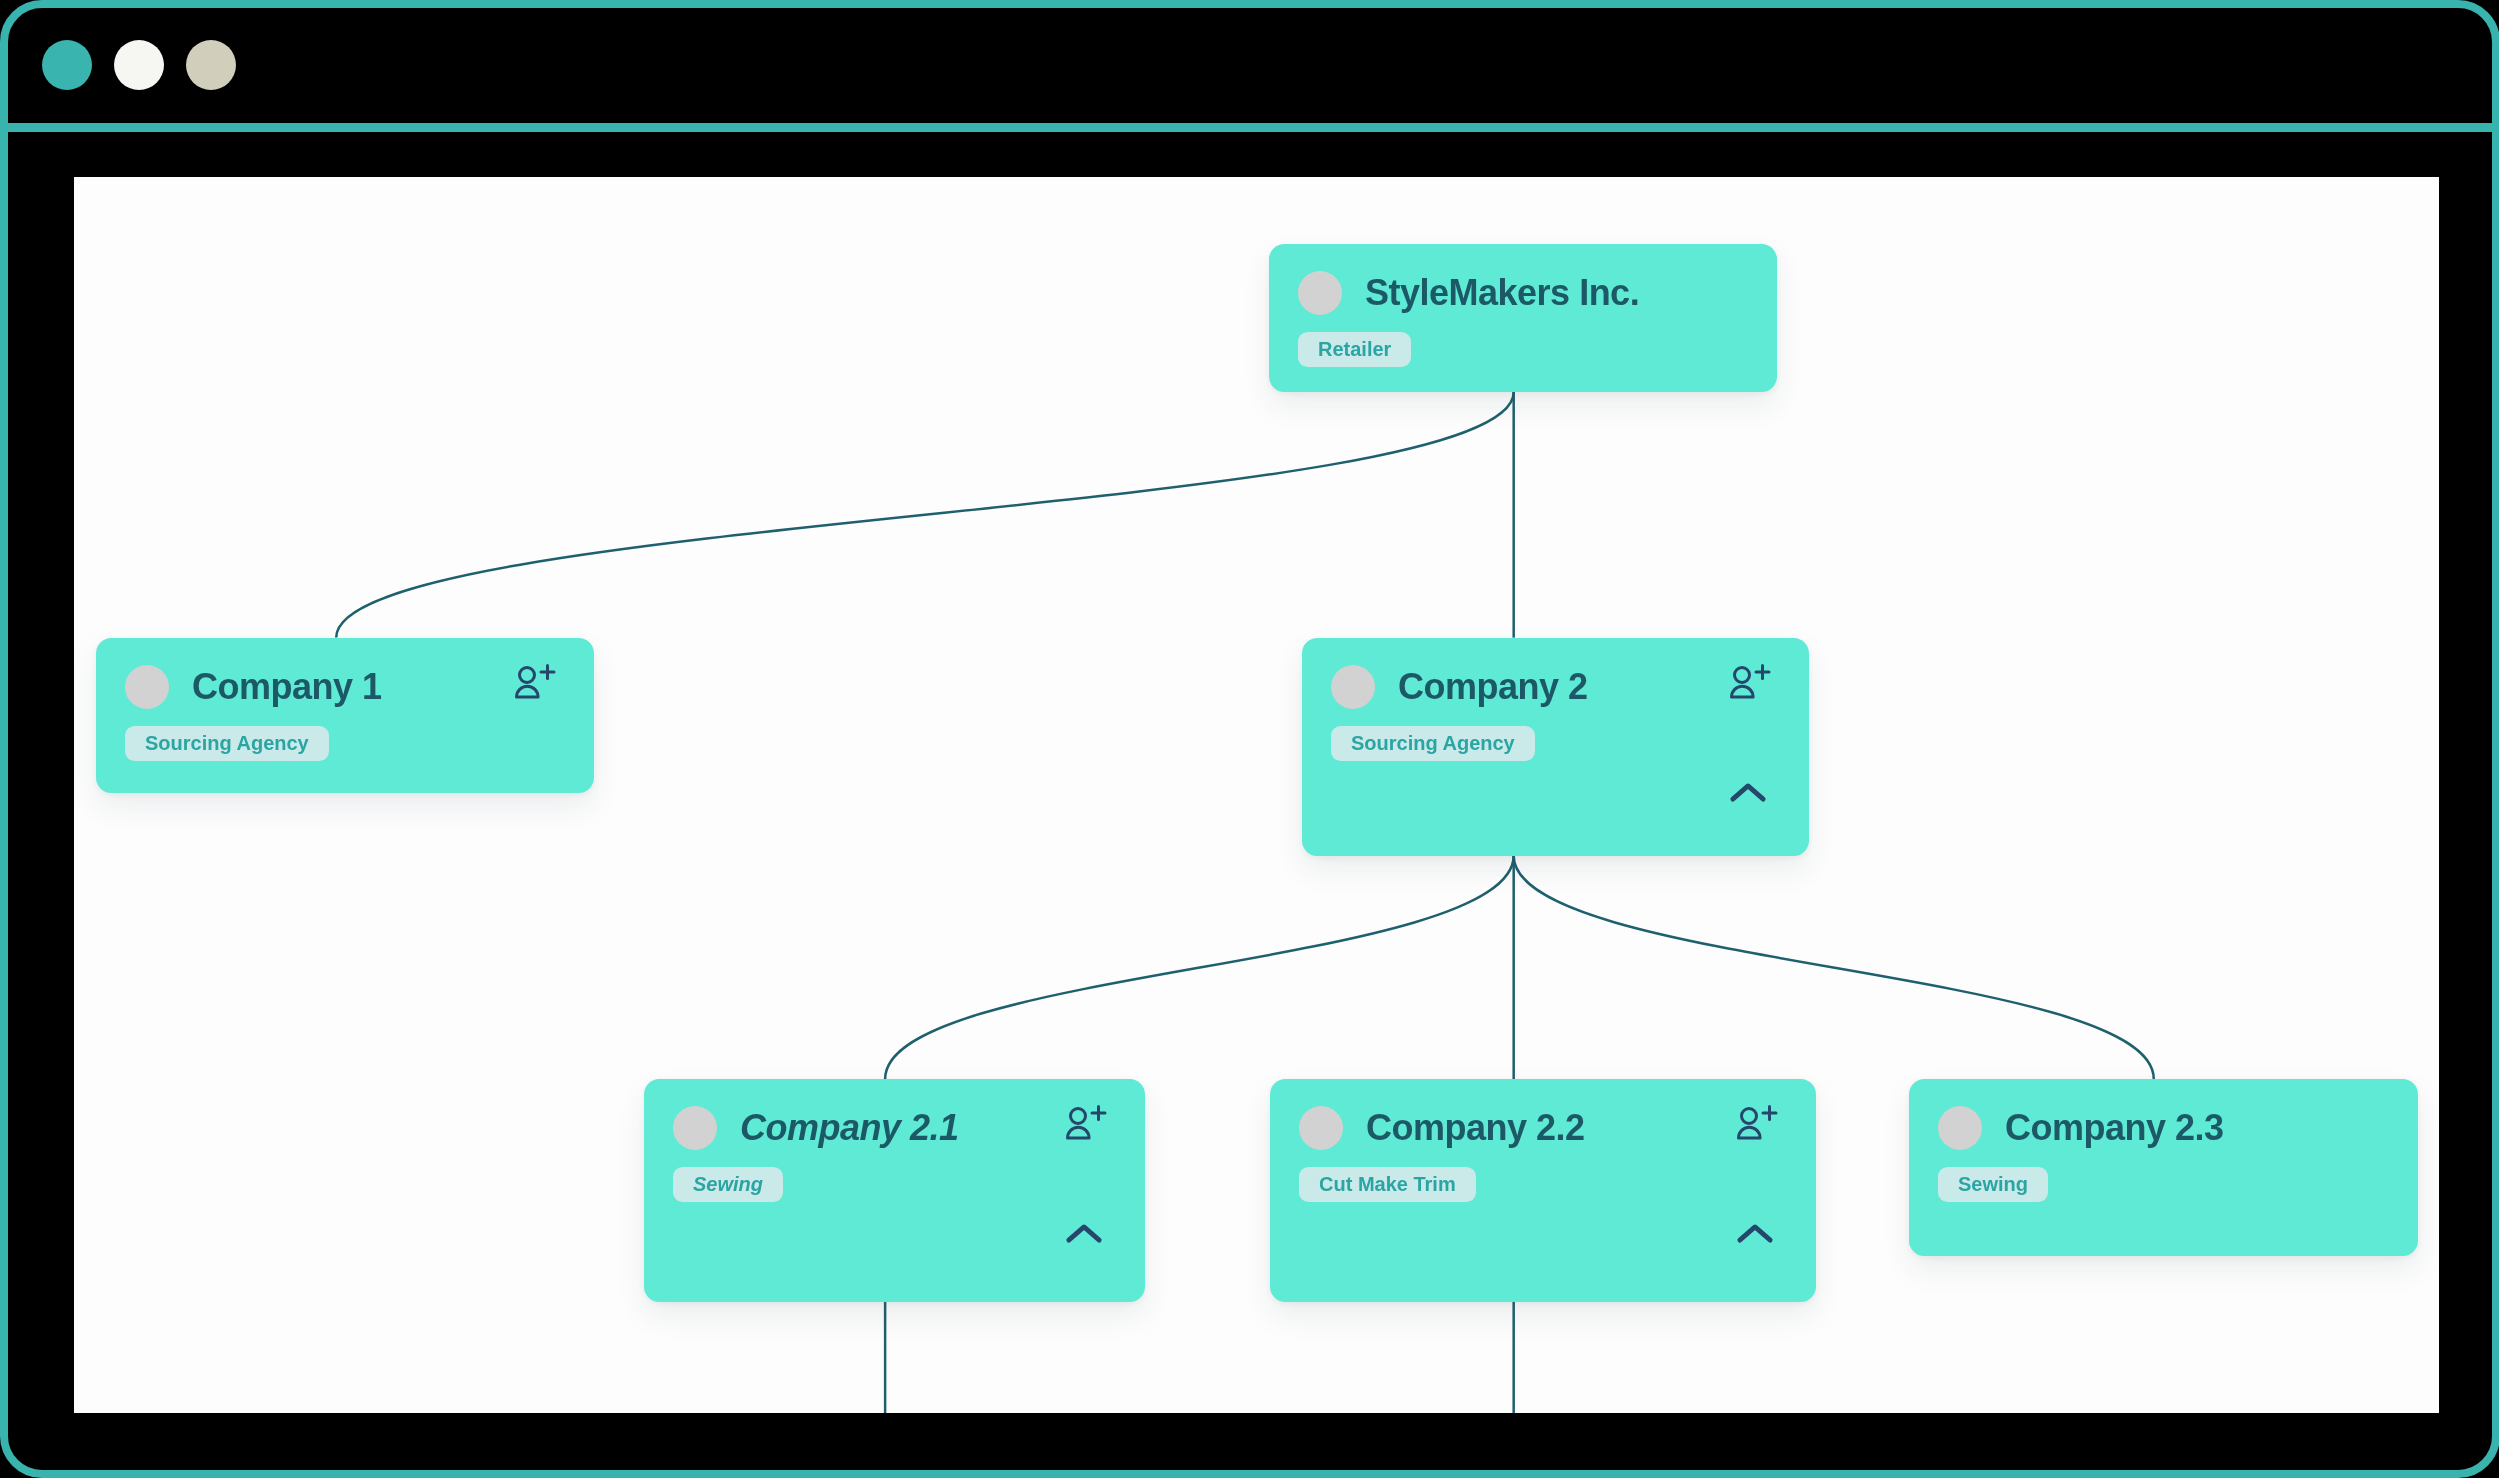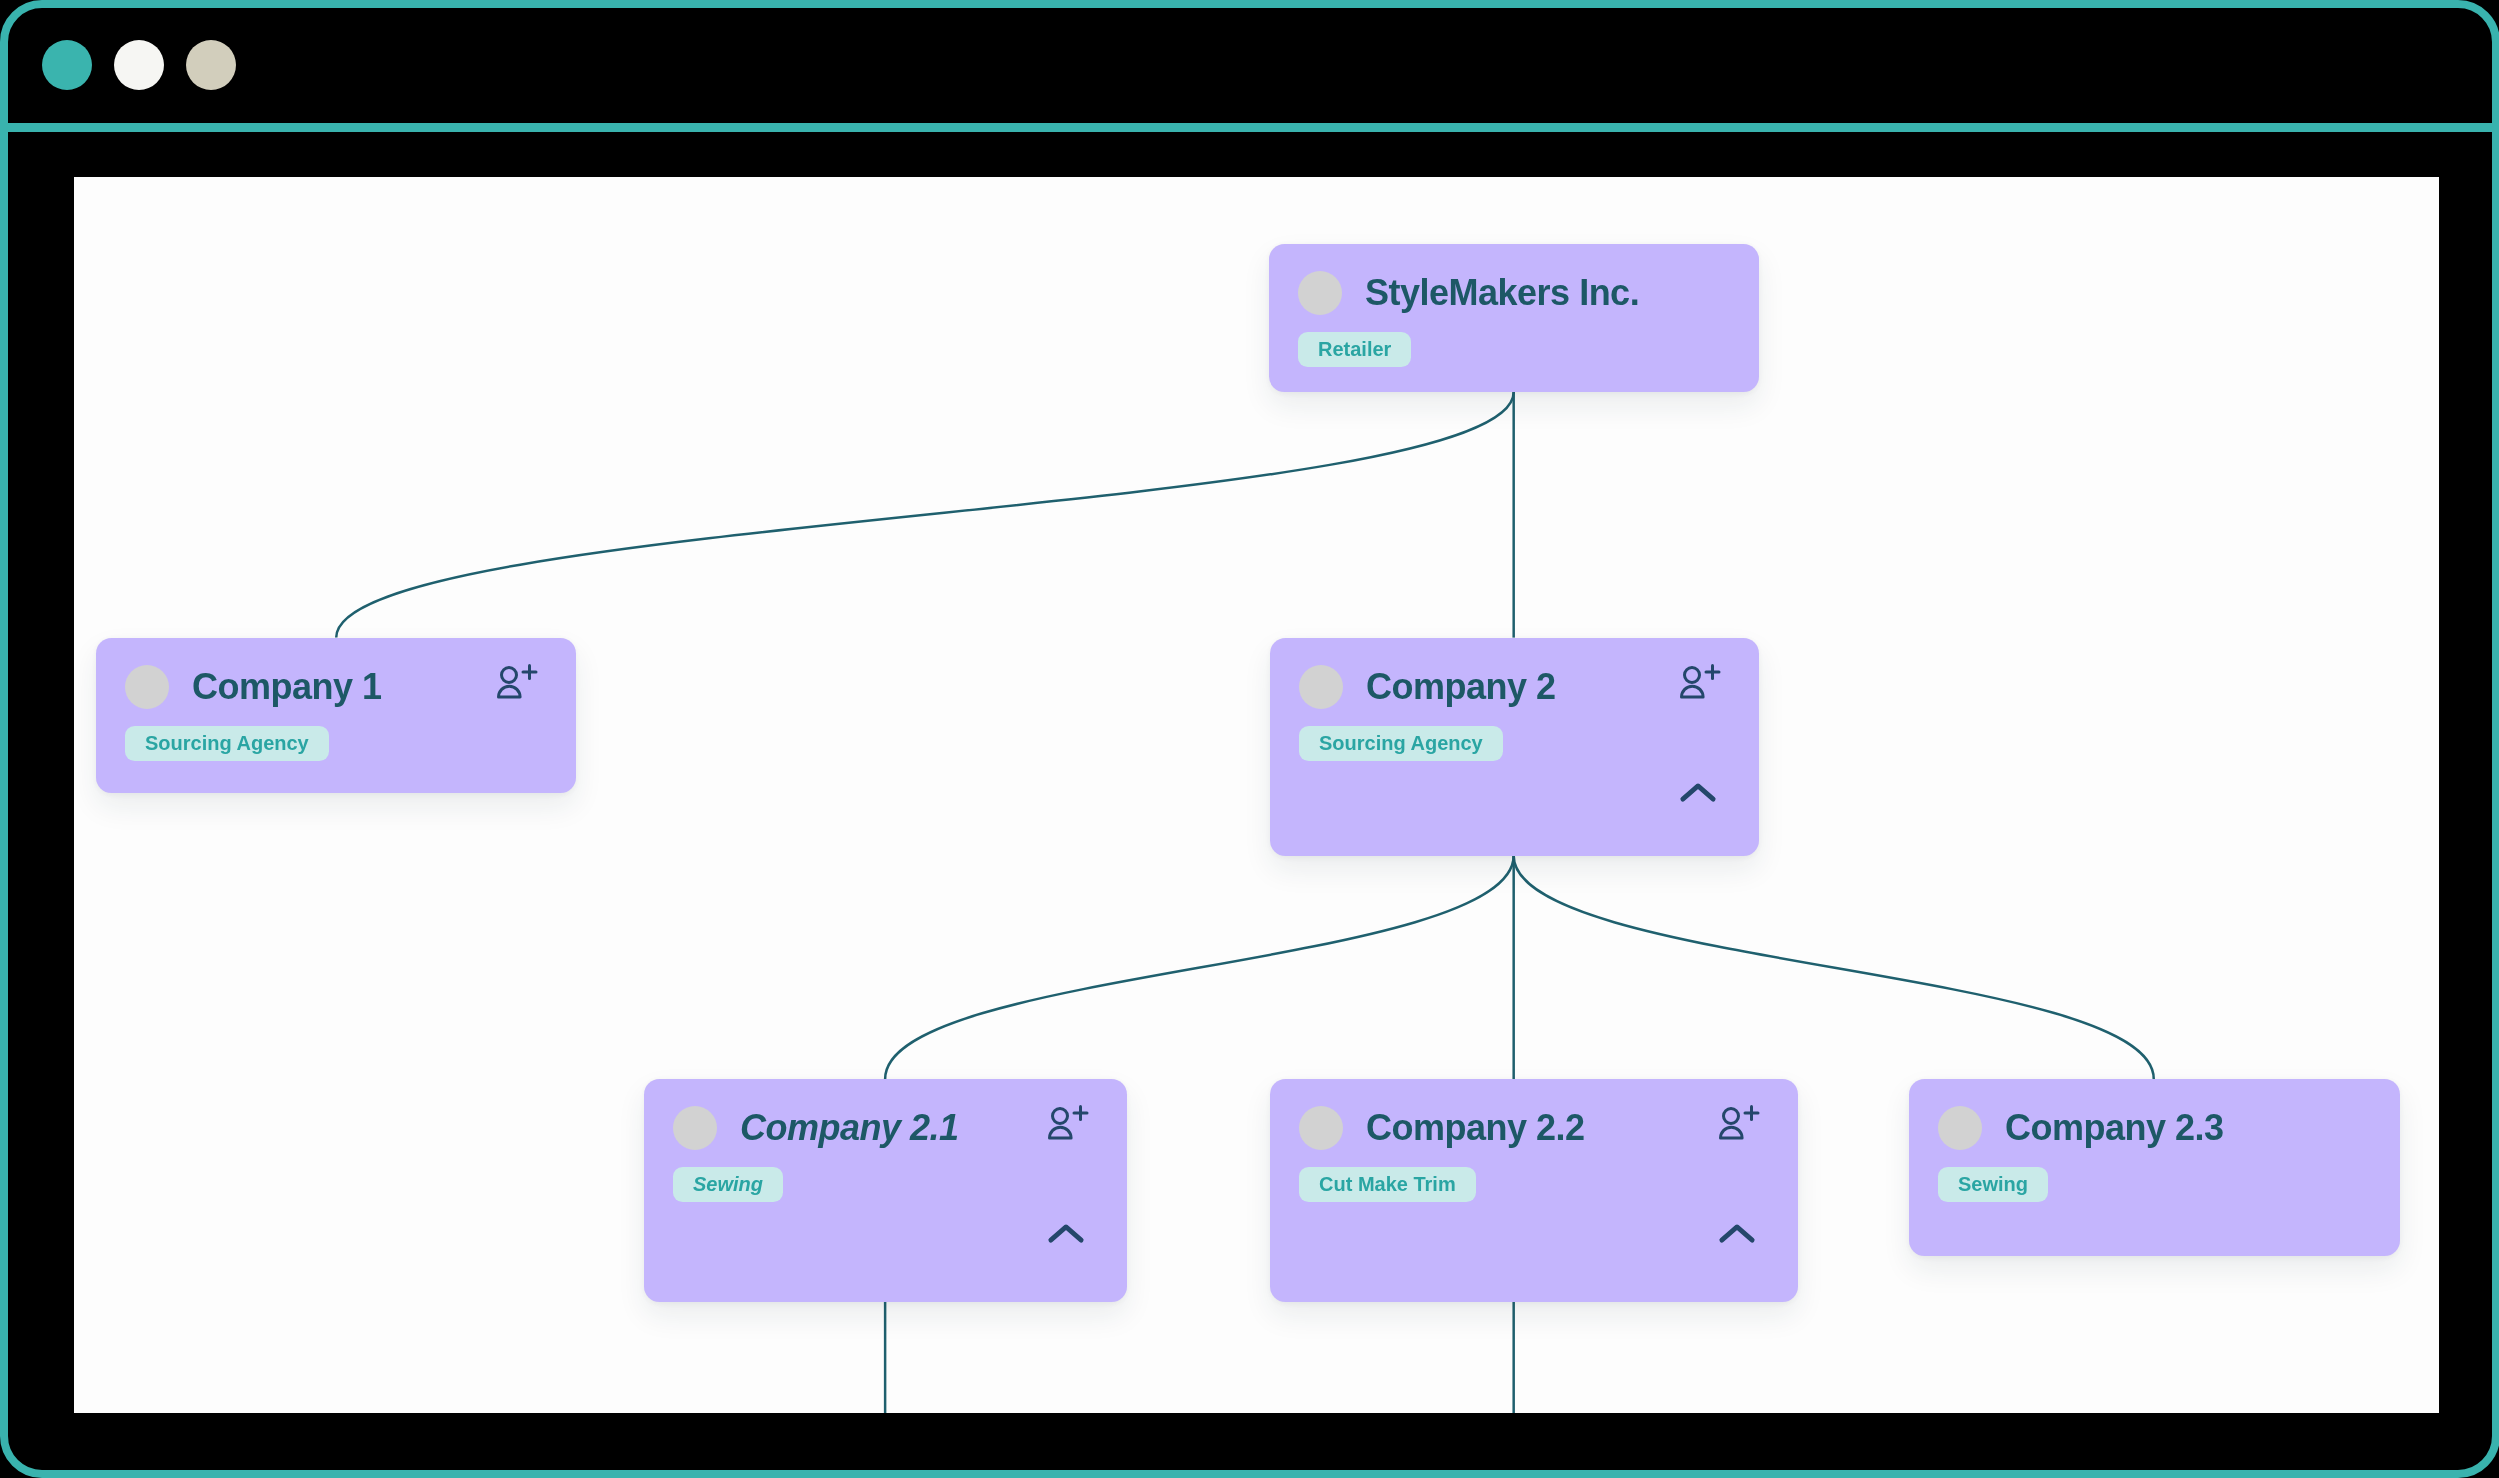--- a/index.html
+++ b/index.html
@@ -12,37 +12,37 @@
   .dot{position:absolute;top:40px;width:50px;height:50px;border-radius:50%;}
   .dot.d1{left:42px;}
   .dot.d2{left:114px;}
   .dot.d3{left:186px;}
   .separator{position:absolute;left:0;top:123px;width:100%;height:8.6px;background:#39b3ae;z-index:20;}
   
   .canvas{position:absolute;left:74px;top:177px;width:2365px;height:1236px;background:#fdfdfd;z-index:10;}
   svg.links{position:absolute;left:0;top:0;z-index:1;}
   svg.links path{fill:none;stroke:#1f606e;stroke-width:2.6px;}
   
-  .card{position:absolute;background:#c4b5fd;border-radius:15.4px;z-index:5;
-        box-shadow:0 1.9px 5.8px rgba(30,50,60,0.05), 0 13.4px 29px rgba(30,50,60,0.08);}
+  .card{position:absolute;background:#5eead4;border-radius:15.4px;z-index:5;
+        box-shadow:0 1.9px 5.8px rgba(30,50,60,0.05), 0 13.4px 29px rgba(30,50,60,0.08);padding-left:18px;}
   .card .row1{position:absolute;left:29px;top:27px;height:44px;display:flex;align-items:center;gap:23px;}
   .avatar{width:44px;height:44px;border-radius:50%;background:#d2d2d2;flex:0 0 auto;}
   .title{font-size:36px;font-weight:bold;color:#1d5866;white-space:nowrap;letter-spacing:-0.5px;}
   .badge{position:absolute;left:29px;top:88px;background:#c9eae9;color:#2aa5a3;
          font-size:20px;font-weight:bold;padding:5.8px 20px;border-radius:9.6px;white-space:nowrap;}
   .invite{position:absolute;right:36px;top:23px;width:48px;height:48px;cursor:pointer;}
   .invite svg{width:48px;height:48px;stroke:#24476b;stroke-width:3;fill:none;
               stroke-linecap:round;stroke-linejoin:round;}
   .collapse{position:absolute;right:42px;top:144px;width:38px;height:23px;cursor:pointer;}
   .collapse svg{width:38px;height:21px;stroke:#24476b;stroke-width:5;fill:none;
                 stroke-linecap:round;stroke-linejoin:round;}
   
   .pos-root{left:1195px;top:67px;width:490px;height:148px;}
   .pos-c1  {left:22px;  top:461px;width:480px;height:155px;}
-  .pos-c2  {left:1196px;top:461px;width:489px;height:218px;}
+  .pos-c2  {left:1228px;top:461px;width:489px;height:218px;}
   .pos-c21 {left:570px; top:902px;width:483px;height:223px;font-style:italic;}
   .pos-c22 {left:1196px;top:902px;width:528px;height:223px;}
   .pos-c23 {left:1835px;top:902px;width:491px;height:177px;}
 </style>
 </head>
 <body>
 
 <div id="screen">
 
   <div class="titlebar">

